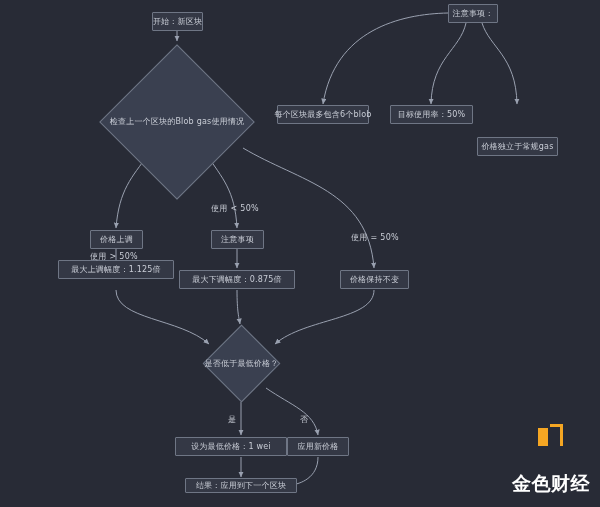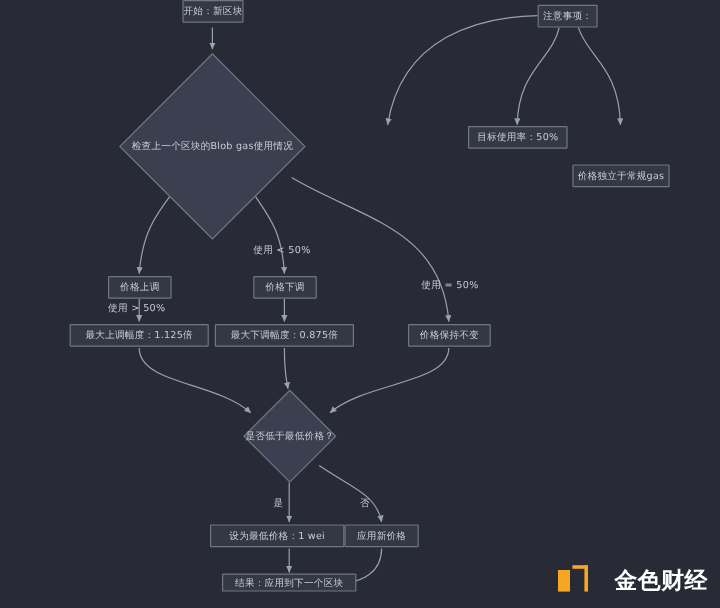--- a/index.html
+++ b/index.html
@@ -70,22 +70,23 @@
     letter-spacing: 0.3px;
     white-space: nowrap;
     background: transparent;
   }
   
   #logo {
     position: absolute;
     right: 10px;
     bottom: 10px;
     display: flex;
-    align-items: flex-start;
+    align-items: center;
     gap: 21px;
+    flex-direction: column;
   }
   #logo .mark {
     position: relative;
     width: 26px;
     height: 26px;
   }
   #logo .mark .sq {
     position: absolute;
     left: 0; top: 4px;
     width: 10px;
@@ -149,55 +150,58 @@
       <path d="M241,402 L241,435"></path>
 
       <path d="M266,388 C292,406 314,412 318,435"></path>
 
       <path d="M241,457 L241,477"></path>
 
       <path d="M318,457 C318,478 300,484 291,485"></path>
     </g>
   </svg>
 
-  <div class="node box" style="left:152px; top:0; width:51px; height:19px;">
+  <div class="node box" style="left:152px; top:12px; width:51px; height:19px;">
     <span>开始：新区块</span>
   </div>
 
   <div class="node diamond" style="left:122px; top:67px; width:110px; height:110px;">
     <span class="dshape"></span>
     <span class="dlabel">检查上一个区块的Blob gas使用情况</span>
   </div>
 
   <div class="node box" style="left:448px; top:4px; width:50px; height:19px;">
     <span>注意事项：</span>
   </div>
 
+  <div class="node box" style="left:277px; top:105px; width:92px; height:19px;">
+    <span>每个区块最多包含6个blob</span>
+  </div>
 
   <div class="node box" style="left:390px; top:105px; width:83px; height:19px;">
     <span>目标使用率：50%</span>
   </div>
 
   <div class="node box" style="left:477px; top:105px; width:81px; height:19px;margin-top:32px;">
     <span>价格独立于常规gas</span>
   </div>
 
   <div class="node box" style="left:90px; top:230px; width:53px; height:19px;align-items:center;">
     <span>价格上调</span>
   </div>
 
   <div class="node box" style="left:211px; top:230px; width:53px; height:19px;">
-    <span>价格下调</span>
+    <span>注意事项</span>
   </div>
 
   <div class="node box" style="left:340px; top:270px; width:69px; height:19px;">
     <span>价格保持不变</span>
   </div>
 
-  <div class="node box" style="left:58px; top:270px; width:116px; height:19px;">
+  <div class="node box" style="left:58px; top:260px; width:116px; height:19px;">
     <span>最大上调幅度：1.125倍</span>
   </div>
 
   <div class="node box" style="left:179px; top:270px; width:116px; height:19px;">
     <span>最大下调幅度：0.875倍</span>
   </div>
 
   <div class="node diamond" style="left:214px; top:336px; width:55px; height:55px;">
     <span class="dshape"></span>
     <span class="dlabel">是否低于最低价格？</span>

